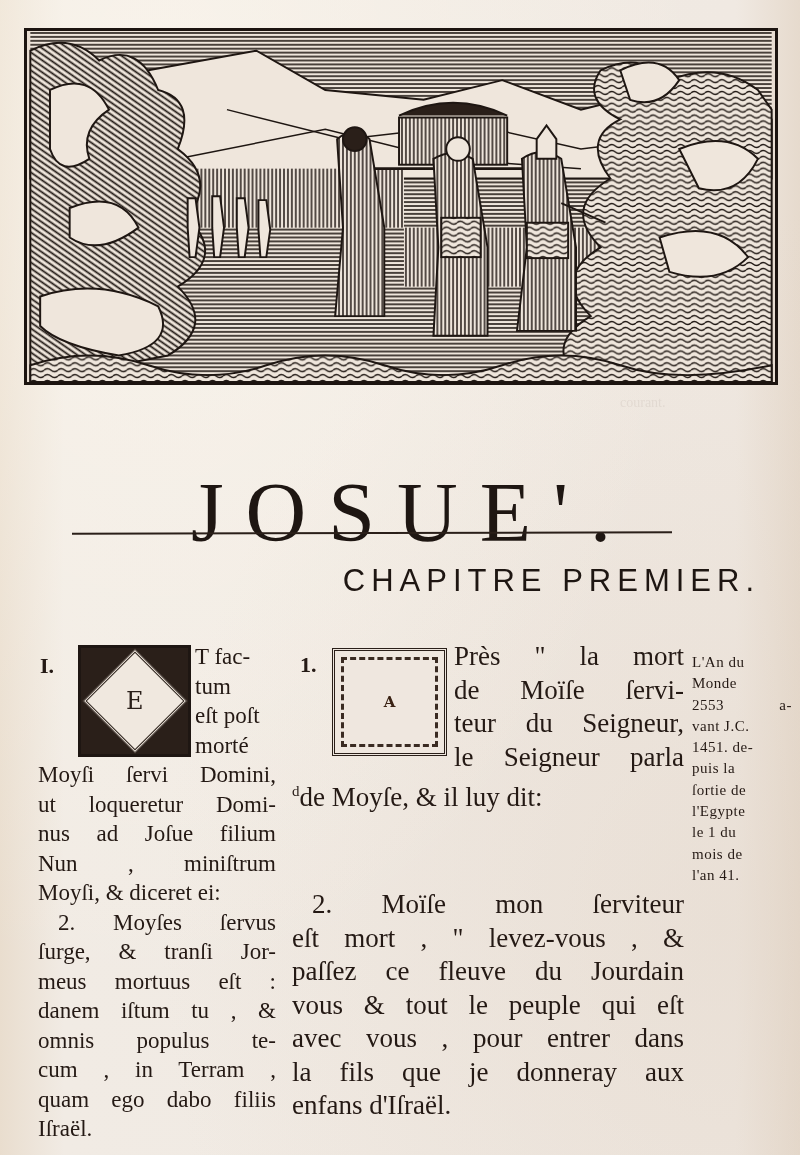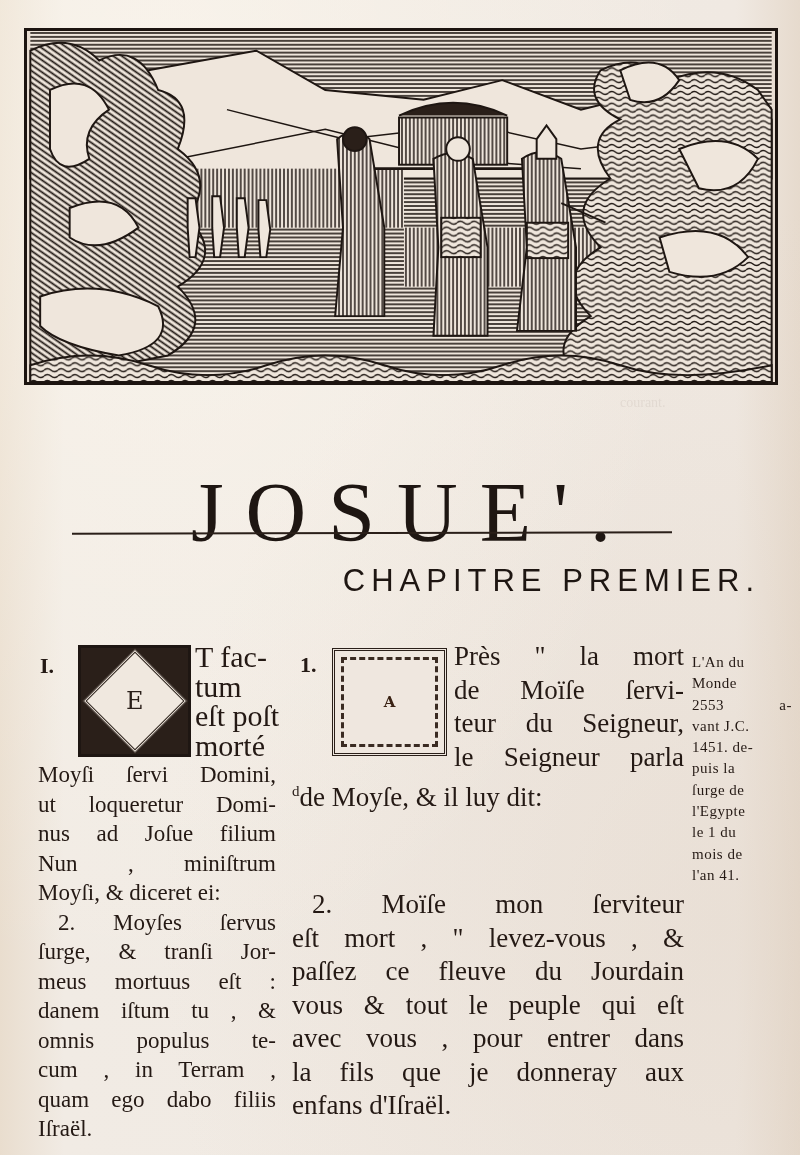--- a/index.html
+++ b/index.html
@@ -52,21 +52,21 @@
   .initial-e .diamond {
     width: 74px; height: 74px; transform: rotate(45deg); background: #f0e8df;
     border: 3px double #2a1f19; box-sizing: border-box; display: flex; align-items: center; justify-content: center;
   }
   .initial-e .diamond span { transform: rotate(-45deg); font-size: 24px; color: #2a1f19; }
   .initial-a { left: 332px; top: 648px; width: 115px; height: 108px; border: 3px double #2a1f19; padding: 6px; }
   .initial-a .inner {
     width: 100%; height: 100%; border: 3px dashed #3a2b22; box-sizing: border-box;
     display: flex; align-items: center; justify-content: center; font-size: 15px; font-weight: bold; color: #3a2214;
   }
-  .text-after-initial-latin { position: absolute; left: 195px; top: 642px; width: 80px; font-size: 30px; line-height: 29.5px; }
+  .text-after-initial-latin { position: absolute; left: 195px; top: 642px; width: 80px; font-size: 23px; line-height: 29.5px; }
   .text-after-initial-french { position: absolute; left: 454px; top: 640px; width: 230px; font-size: 27px; line-height: 33.5px; }
   .sup { font-size: 15px; vertical-align: super; }
   .bleed {
     position: absolute; color: rgba(120,100,90,0.10); font-size: 14px; font-family: "Liberation Serif", serif;
   }
 </style>
 </head>
 <body>
 
 <div class="woodcut">
@@ -196,18 +196,18 @@
   <span class="line last">enfans d'Iſraël.</span>
 </div>
 
 <div class="col margin-note">
   <span class="line last">L'An du</span>
   <span class="line last">Monde</span>
   <span class="line">2553 a-</span>
   <span class="line last">vant J.C.</span>
   <span class="line last">1451. de-</span>
   <span class="line last">puis la</span>
-  <span class="line last">ſurge de</span>
+  <span class="line last">ſortie de</span>
   <span class="line last">l'Egypte</span>
   <span class="line last">le 1 du</span>
   <span class="line last">mois de</span>
   <span class="line last">l'an 41.</span>
 </div>
 
 </body></html>

